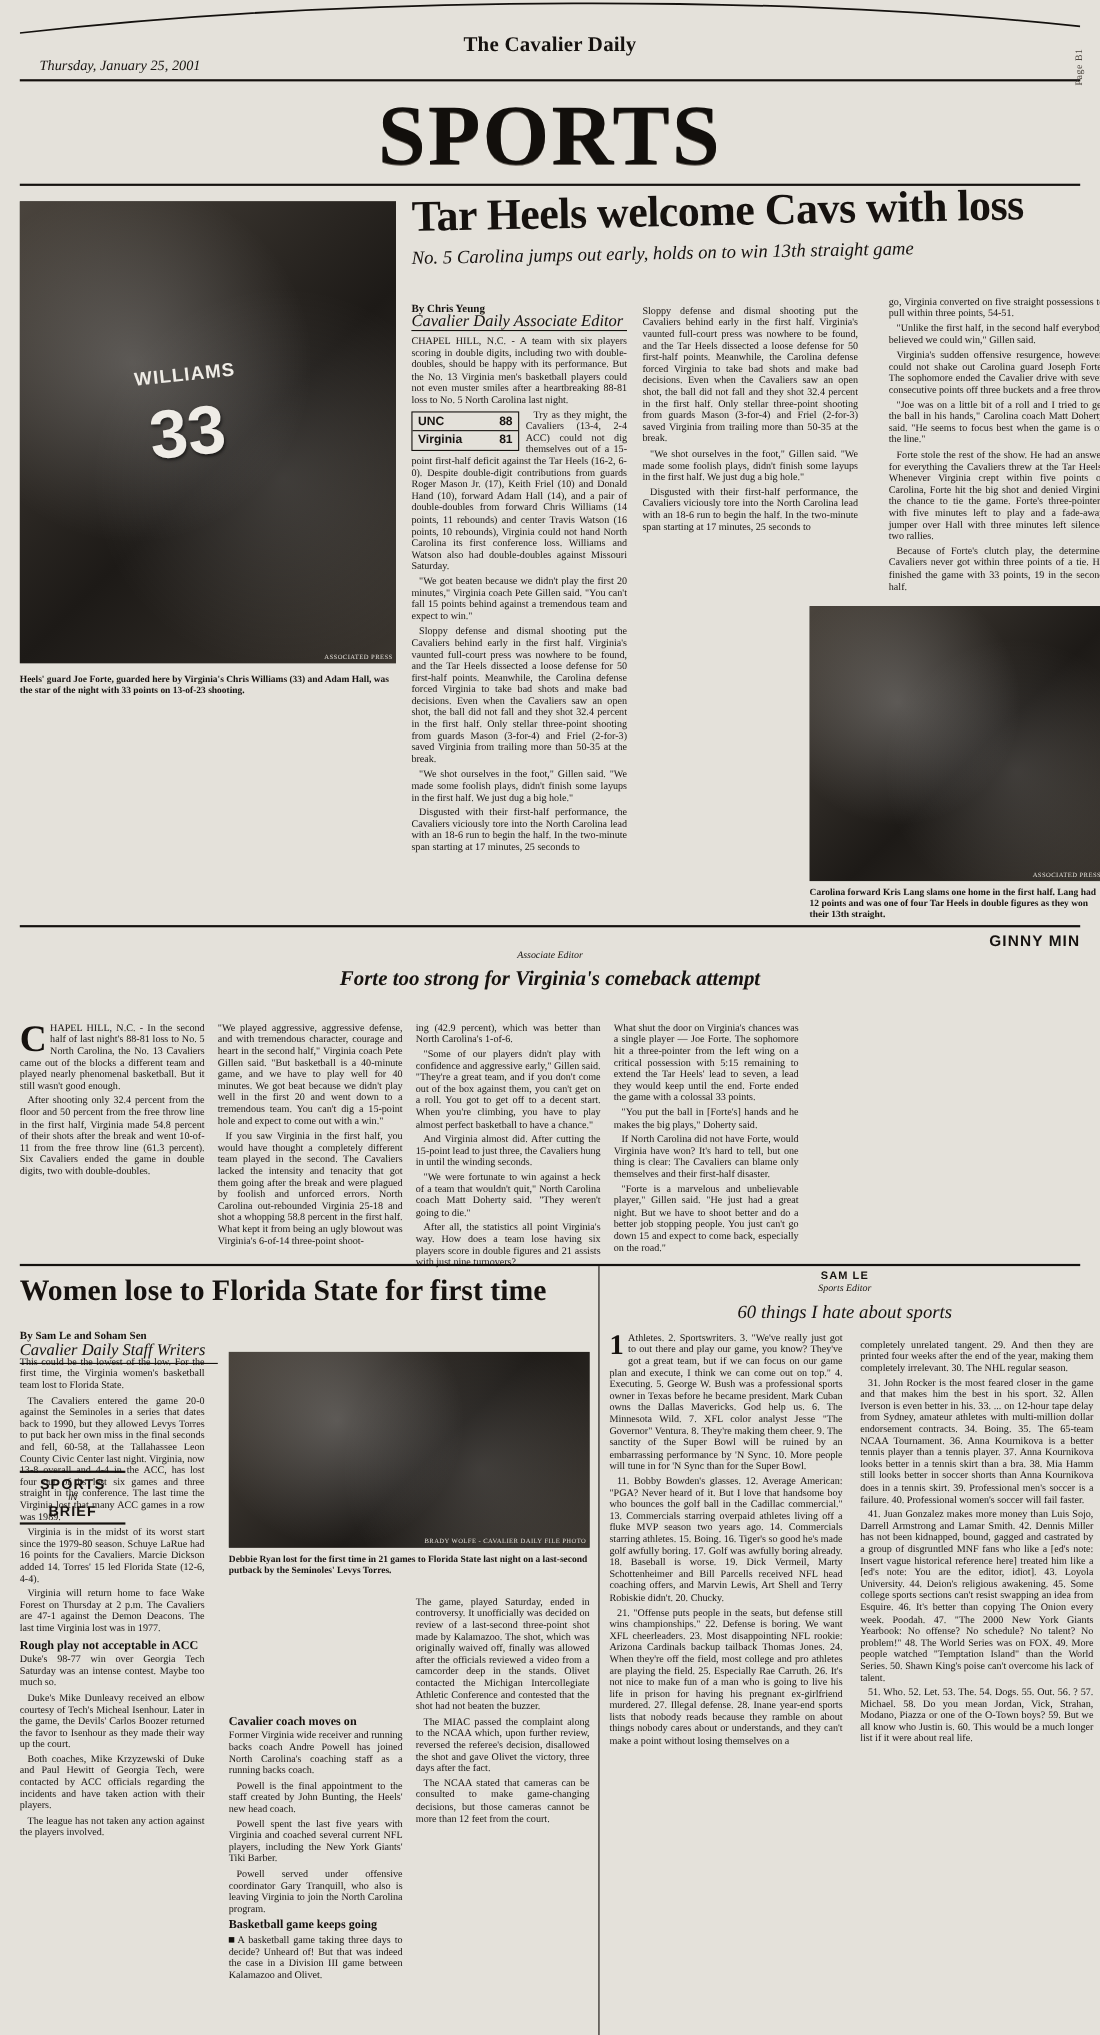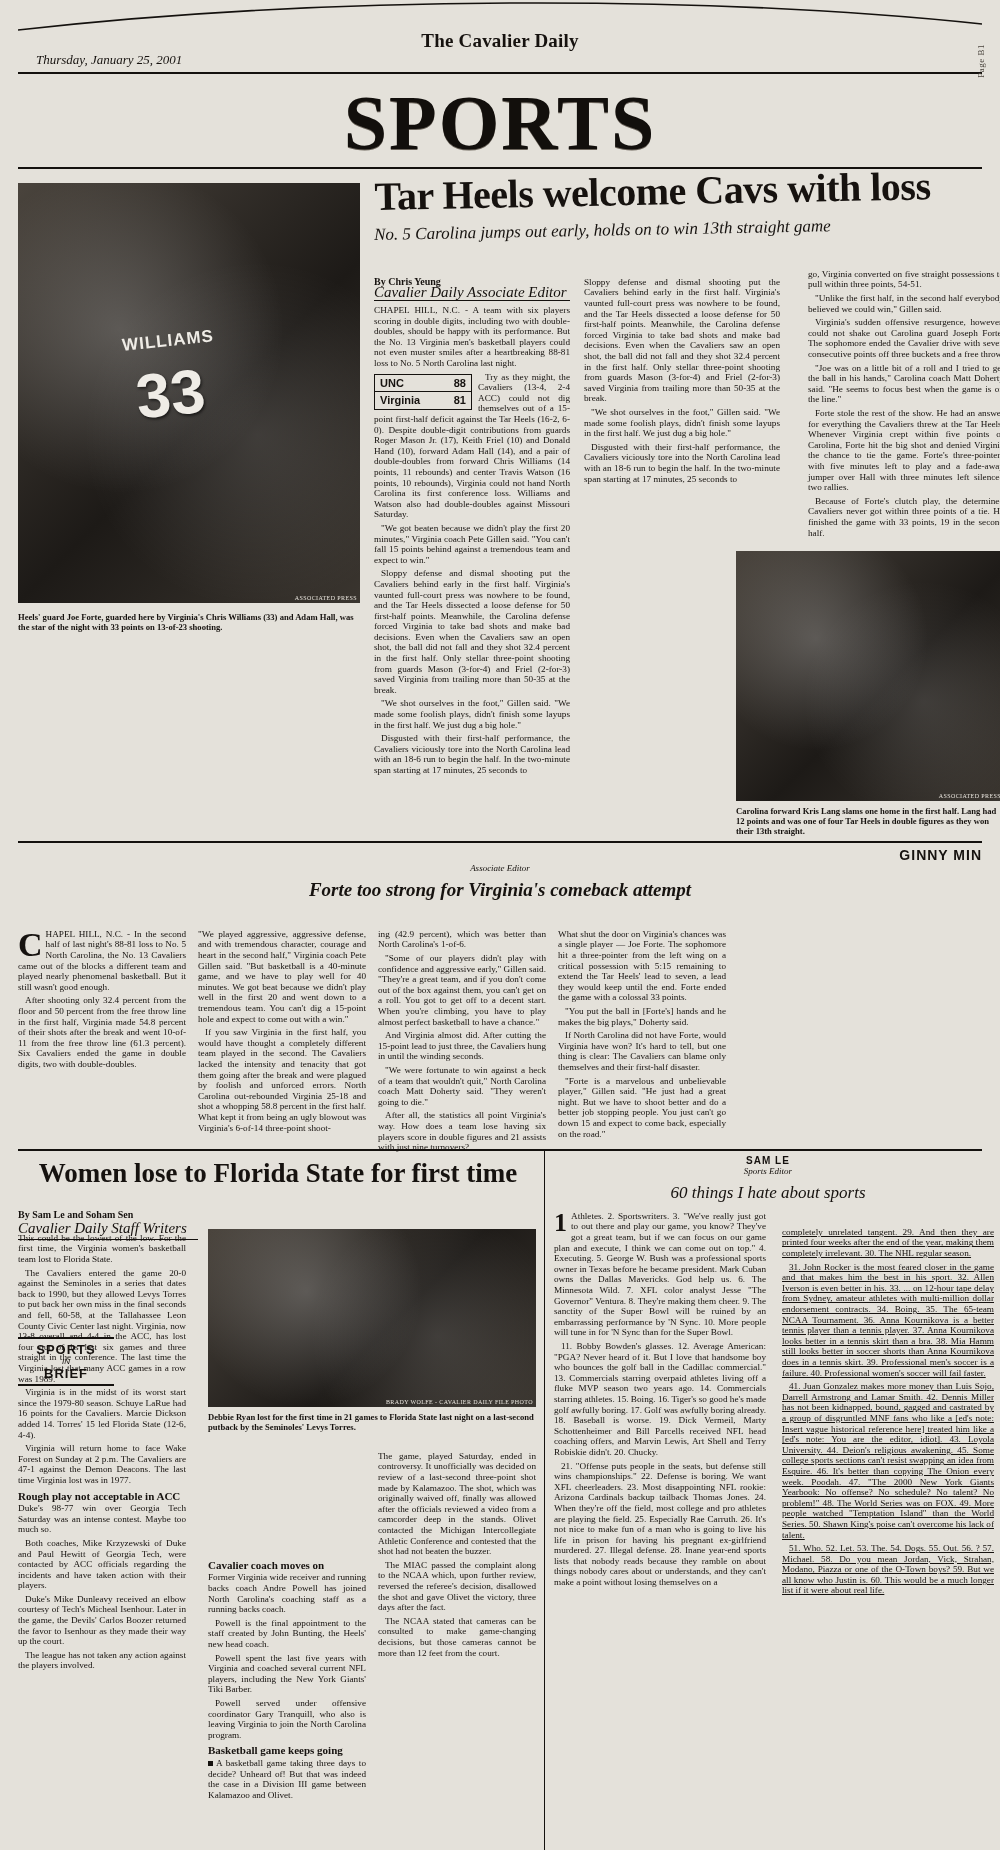--- a/index.html
+++ b/index.html
@@ -188,21 +188,21 @@
 
   
   .lower{
     position:relative;
     margin-top:6px;
     border-top:2px solid #14110e;
     height:800px;
   }
   .headline-women{
     position:absolute;left:0;top:8px;width:520px;
-    font-weight:bold;font-size:27px;line-height:29px;text-align:center;
+    font-weight:bold;font-size:27px;line-height:29px;
   }
   .w-byline{position:absolute;left:0;top:58px;width:180px;}
   .wcol{position:absolute;width:168px;font-size:9.2px;line-height:10.6px;text-align:justify;}
   .wcol p{margin:0 0 3px 0;text-indent:7px;}
   .wcol p.first{text-indent:0;}
   .w1{left:0;top:82px;}
   .w3{left:190px;top:404px;width:158px;}
   .w4{left:360px;top:300px;width:158px;}
   .women-photo{position:absolute;left:190px;top:78px;width:328px;height:178px;}
   .women-cap{position:absolute;left:190px;top:258px;width:328px;}
@@ -232,21 +232,21 @@
   }
   .samle .hdr .ttl{font-style:italic;font-size:9px;}
   .samle .h2{
     text-align:center;font-style:italic;font-size:17px;margin-top:7px;font-weight:normal;
   }
   .samle .cols{
     position:relative;margin-top:8px;
   }
   .sc{position:absolute;width:212px;font-size:9.2px;line-height:10.6px;text-align:justify;}
   .sc.l{left:0;top:0;}
-  .sc.r{left:228px;top:16px;text-decoration:underline;}
+  .sc.r{left:228px;top:6px;}
   .numdrop{
     float:left;font-size:26px;line-height:20px;font-weight:bold;padding:2px 4px 0 0;
   }
   .bullet-sq{
     display:inline-block;width:5px;height:5px;background:#14110e;margin-right:3px;
     vertical-align:middle;
   }
 </style>
 </head>
 <body>
@@ -373,25 +373,25 @@
     <div class="sib">
       <div class="l1">SPORTS</div>
       <div class="l2">IN</div>
       <div class="l3">BRIEF</div>
     </div>
 
     <div class="wcol w1">
       <p class="first">This could be the lowest of the low. For the first time, the Virginia women's basketball team lost to Florida State.</p>
       <p>The Cavaliers entered the game 20-0 against the Seminoles in a series that dates back to 1990, but they allowed Levys Torres to put back her own miss in the final seconds and fell, 60-58, at the Tallahassee Leon County Civic Center last night. Virginia, now 13-8 overall and 4-4 in the ACC, has lost four out of its last six games and three straight in the conference. The last time the Virginia lost that many ACC games in a row was 1989.</p>
       <p>Virginia is in the midst of its worst start since the 1979-80 season. Schuye LaRue had 16 points for the Cavaliers. Marcie Dickson added 14. Torres' 15 led Florida State (12-6, 4-4).</p>
-      <p>Virginia will return home to face Wake Forest on Sunday at 2 p.m. The Cavaliers are 47-1 against the Demon Deacons. The last time Virginia lost was in 1977.</p>
+      <p>Virginia will return home to face Wake Forest on Thursday at 2 p.m. The Cavaliers are 47-1 against the Demon Deacons. The last time Virginia lost was in 1977.</p>
       <div class="subhead">Rough play not acceptable in ACC</div>
       <p class="first">Duke's 98-77 win over Georgia Tech Saturday was an intense contest. Maybe too much so.</p>
+      <p>Duke's Mike Dunleavy received an elbow courtesy of Tech's Micheal Isenhour. Later in the game, the Devils' Carlos Boozer returned the favor to Isenhour as they made their way up the court.</p>
       <p>Both coaches, Mike Krzyzewski of Duke and Paul Hewitt of Georgia Tech, were contacted by ACC officials regarding the incidents and have taken action with their players.</p>
-      <p>Duke's Mike Dunleavy received an elbow courtesy of Tech's Micheal Isenhour. Later in the game, the Devils' Carlos Boozer returned the favor to Isenhour as they made their way up the court.</p>
       <p>The league has not taken any action against the players involved.</p>
     </div>
 
     <div class="wcol w3">
       <div class="subhead">Cavalier coach moves on</div>
       <p class="first">Former Virginia wide receiver and running backs coach Andre Powell has joined North Carolina's coaching staff as a running backs coach.</p>
       <p>Powell is the final appointment to the staff created by John Bunting, the Heels' new head coach.</p>
       <p>Powell spent the last five years with Virginia and coached several current NFL players, including the New York Giants' Tiki Barber.</p>
       <p>Powell served under offensive coordinator Gary Tranquill, who also is leaving Virginia to join the North Carolina program.</p>
       <div class="subhead">Basketball game keeps going</div>

